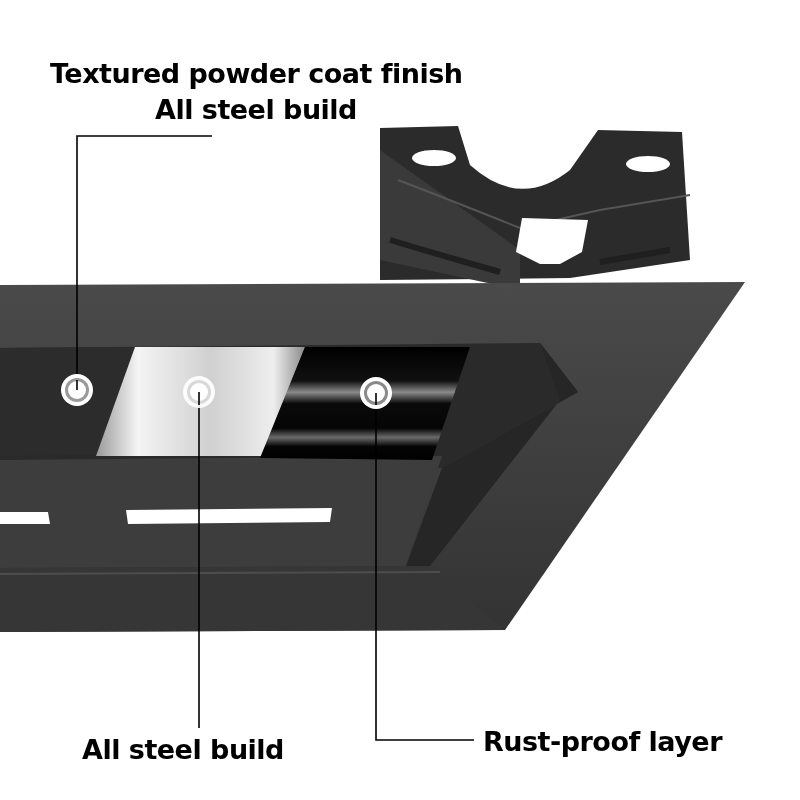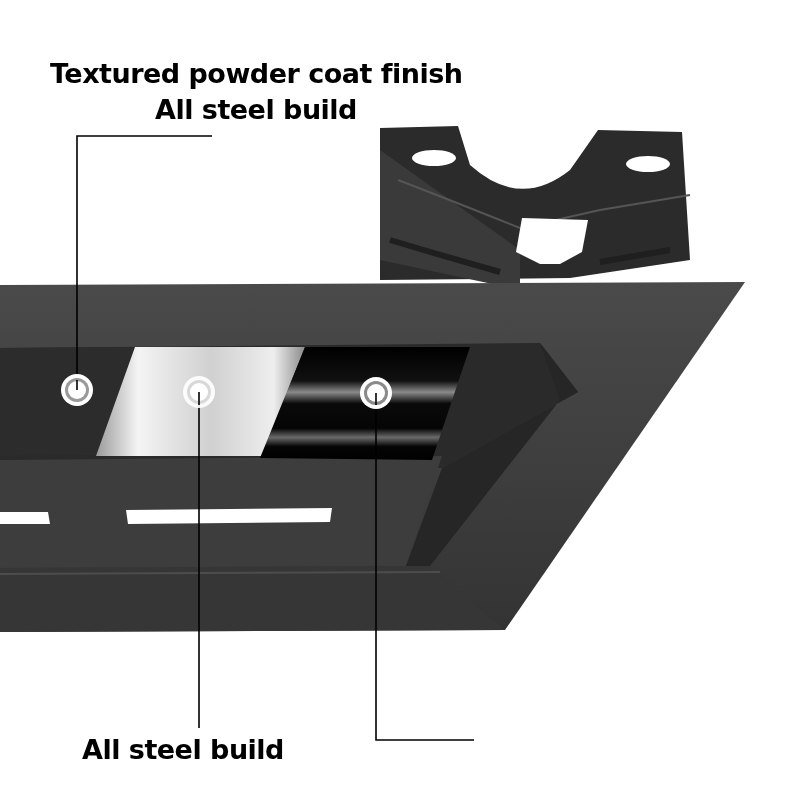--- a/index.html
+++ b/index.html
@@ -106,13 +106,14 @@
     <g stroke="#000" stroke-width="1.6">
       <line x1="77" y1="380" x2="77" y2="390"></line>
       <line x1="199" y1="392" x2="199" y2="405"></line>
       <line x1="376" y1="393" x2="376" y2="405"></line>
     </g>
   </svg>
 
   <div class="label label-top-1">Textured powder coat finish</div>
   <div class="label label-top-2">All steel build</div>
   <div class="label label-bottom-left">All steel build</div>
+  <div class="label label-bottom-right">Rust-proof layer</div>
 </div>
 
 </body></html>

